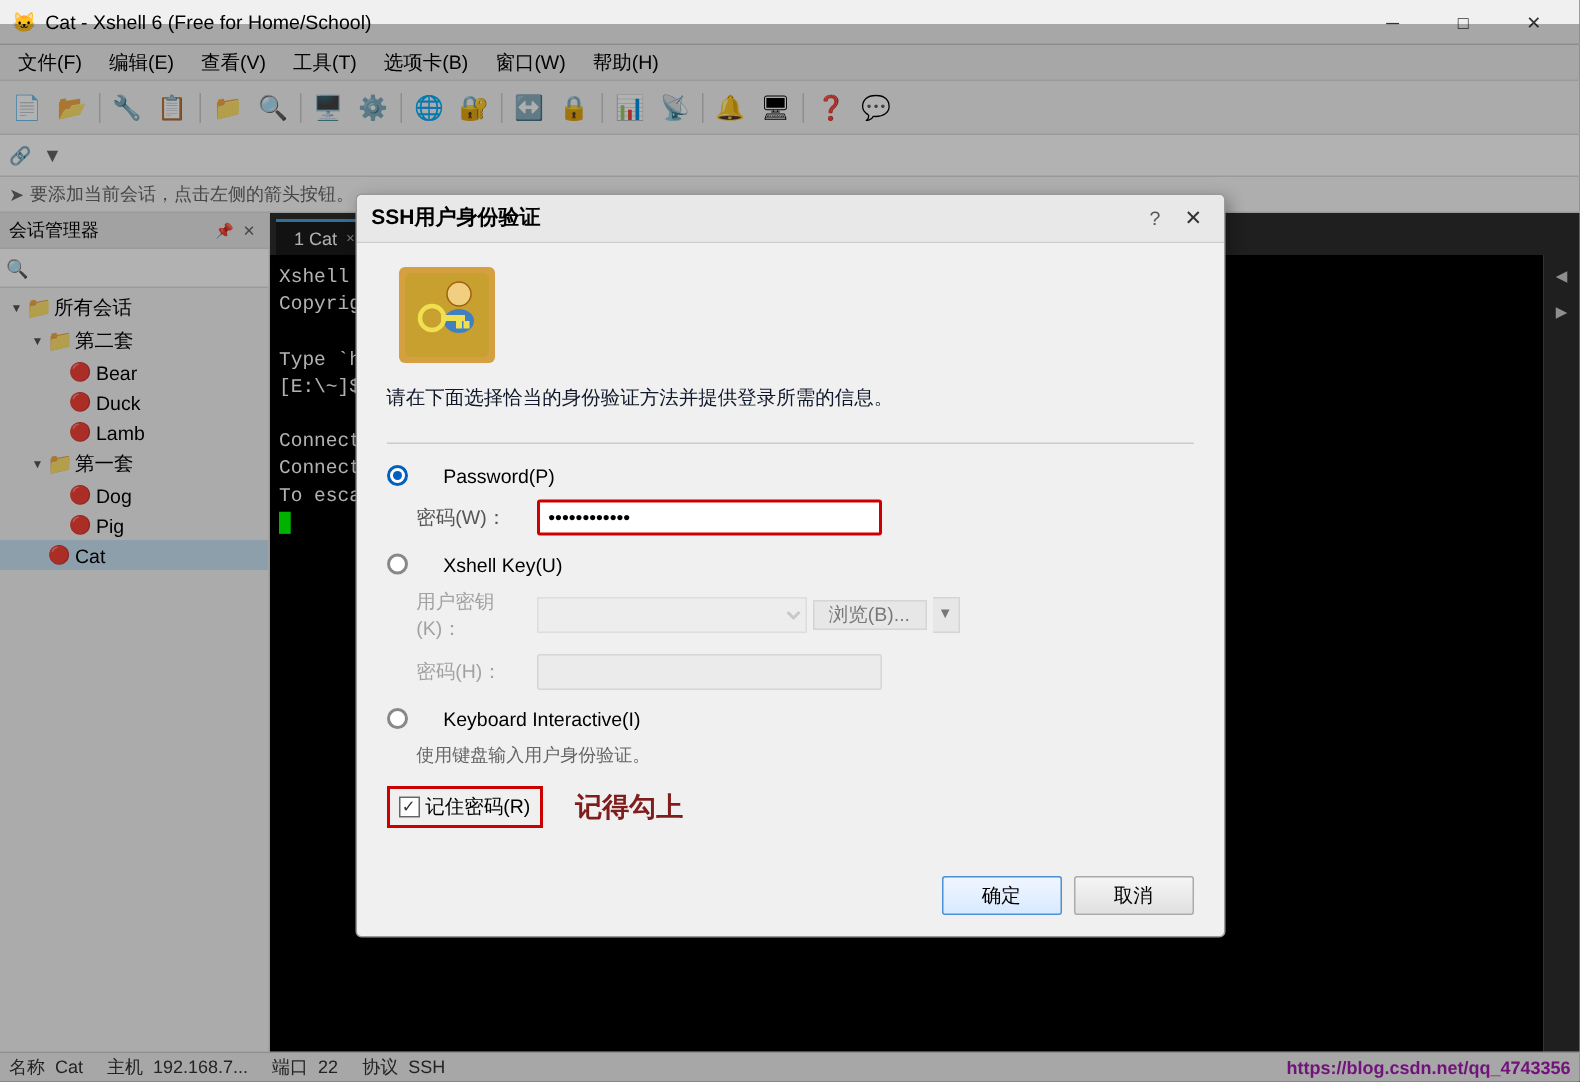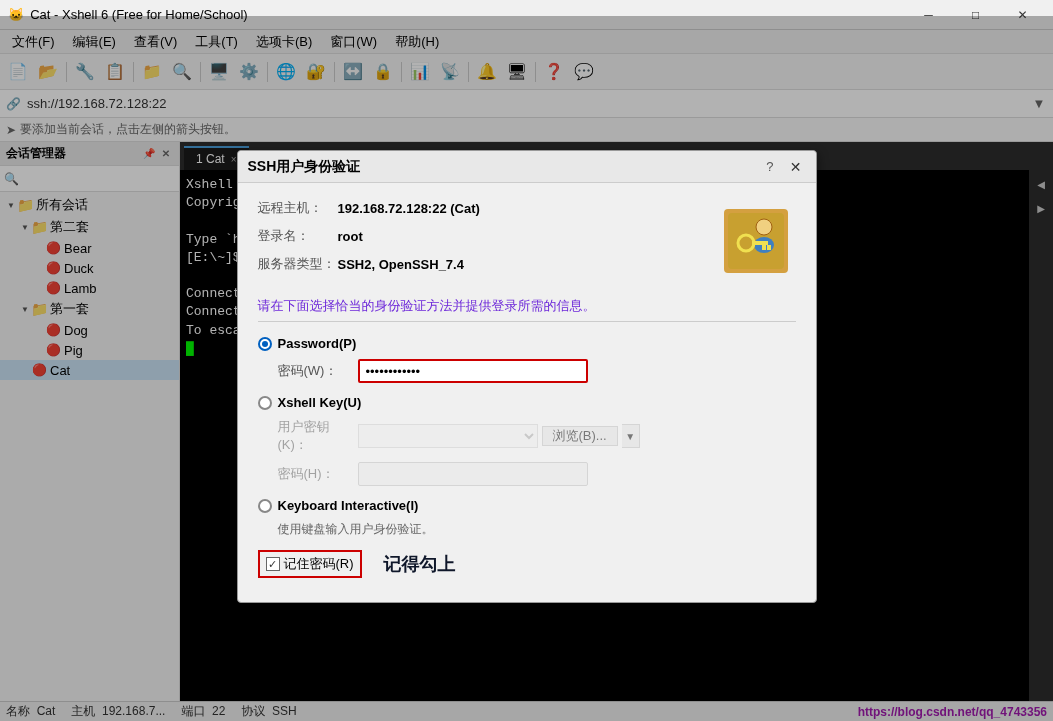--- a/index.html
+++ b/index.html
@@ -147,21 +147,21 @@
     }
     .sidebar-header {
       height: 24px;
       background: #e8e8e8;
       border-bottom: 1px solid #ddd;
       display: flex;
       align-items: center;
       padding: 0 6px;
       justify-content: space-between;
       font-size: 12px;
-      font-weight: bold;
+      font-weight: normal;
     }
     .sidebar-header-controls {
       display: flex;
       gap: 2px;
     }
     .sidebar-ctrl-btn {
       width: 14px;
       height: 14px;
       display: flex;
       align-items: center;
@@ -385,36 +385,35 @@
       height: 64px;
       background: #d4a040;
       border-radius: 4px;
       display: flex;
       align-items: center;
       justify-content: center;
       font-size: 36px;
     }
     .modal-instruction {
       font-size: 13px;
-      color: #6d28d9;
+      color: #0f172a;
       margin-bottom: 14px;
-      padding-bottom: 6px;
+      padding-bottom: 21px;
       border-bottom: 1px solid #ccc;
     }
 
     
     .auth-method-section {
       margin-bottom: 12px;
     }
     .auth-method-header {
       display: flex;
       align-items: center;
-      gap: 6px;
+      gap: 24px;
       margin-bottom: 8px;
-      font-weight: bold;
     }
     .radio-btn {
       width: 14px;
       height: 14px;
       border-radius: 50%;
       border: 2px solid #888;
       display: flex;
       align-items: center;
       justify-content: center;
       cursor: pointer;
@@ -522,21 +521,21 @@
       display: flex;
       align-items: center;
       justify-content: center;
       font-size: 11px;
       color: #333;
     }
     .remember-label {
       font-size: 13px;
     }
     .reminder-text {
-      color: #0f172a;
+      color: #7f1d1d;
       font-size: 18px;
       font-weight: bold;
       margin-left: 16px;
     }
 
     
     .modal-footer {
       display: flex;
       justify-content: flex-end;
       gap: 8px;
@@ -610,21 +609,20 @@
   <div class="toolbar-sep"></div>
   <div class="toolbar-btn">🔔</div>
   <div class="toolbar-btn">🖥</div>
   <div class="toolbar-sep"></div>
   <div class="toolbar-btn">❓</div>
   <div class="toolbar-btn">💬</div>
 </div>
 
 <div class="addressbar">
   <span class="addressbar-icon">🔗</span>
-  <span class="addressbar-text">ssh://192.168.72.128:22</span>
   <span class="addressbar-dropdown">▼</span>
 </div>
 
 <div class="infobar">
   <span>➤</span>
   <span>要添加当前会话，点击左侧的箭头按钮。</span>
 </div>
 
 <div class="main-content" style="height: 559px;">
 
@@ -770,34 +768,20 @@
       <span class="modal-title">SSH用户身份验证</span>
       <div class="modal-titlebar-controls">
         <span class="modal-help">?</span>
         <span class="modal-close-btn">✕</span>
       </div>
     </div>
 
     <div class="modal-body">
 
       <div class="modal-info-section">
-        <div class="modal-info-table">
-          <div class="modal-info-row">
-            <span class="modal-info-label">远程主机：</span>
-            <span class="modal-info-value">192.168.72.128:22 (Cat)</span>
-          </div>
-          <div class="modal-info-row">
-            <span class="modal-info-label">登录名：</span>
-            <span class="modal-info-value">root</span>
-          </div>
-          <div class="modal-info-row">
-            <span class="modal-info-label">服务器类型：</span>
-            <span class="modal-info-value">SSH2, OpenSSH_7.4</span>
-          </div>
-        </div>
         <div class="modal-icon-area">
           <div class="modal-key-icon">
 
             <svg width="56" height="56" viewBox="0 0 56 56">
               <rect width="56" height="56" rx="4" fill="#c8a030"></rect>
 
               <circle cx="36" cy="14" r="8" fill="#f0d080" stroke="#a06010" stroke-width="1"></circle>
 
               <ellipse cx="36" cy="32" rx="10" ry="8" fill="#4080c0"></ellipse>
 
@@ -856,15 +840,19 @@
       <div class="remember-section">
         <div class="checkbox-container">
           <div class="checkbox">✓</div>
           <span class="remember-label">记住密码(R)</span>
         </div>
         <span class="reminder-text">记得勾上</span>
       </div>
 
     </div>
 
+    <div class="modal-footer">
+      <button class="dialog-btn primary">确定</button>
+      <button class="dialog-btn">取消</button>
+    </div>
 
   </div>
 </div>
 
 </body></html>

